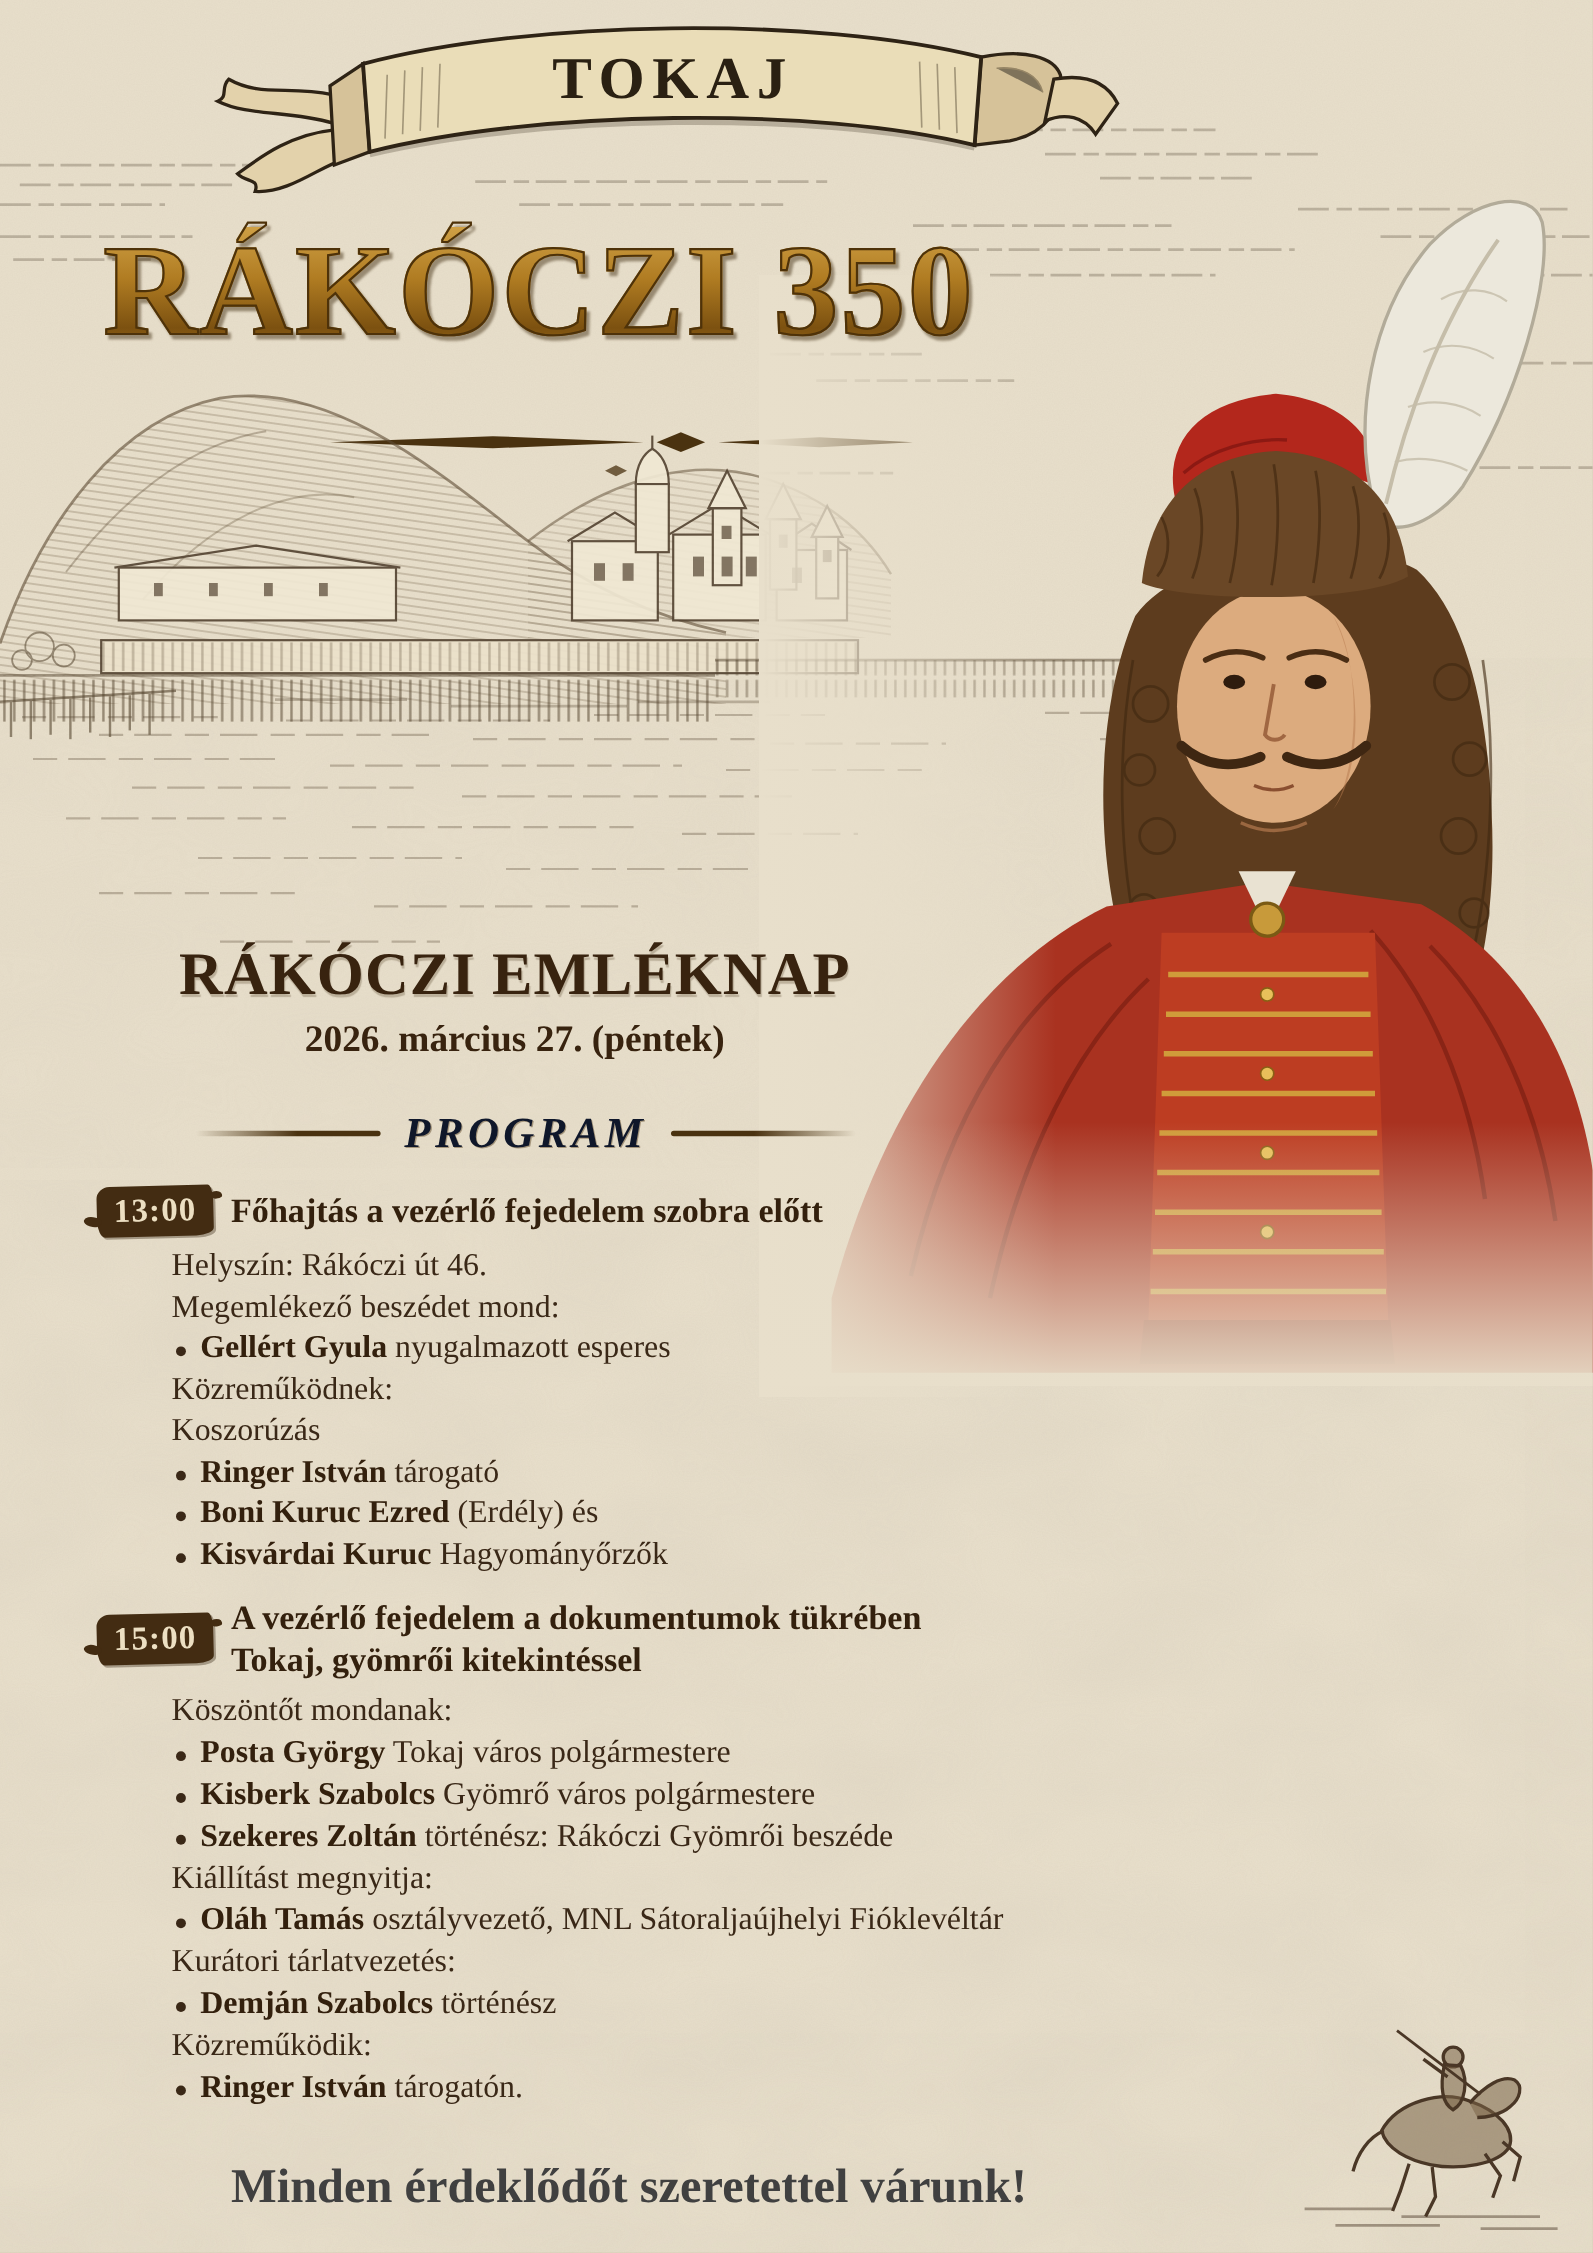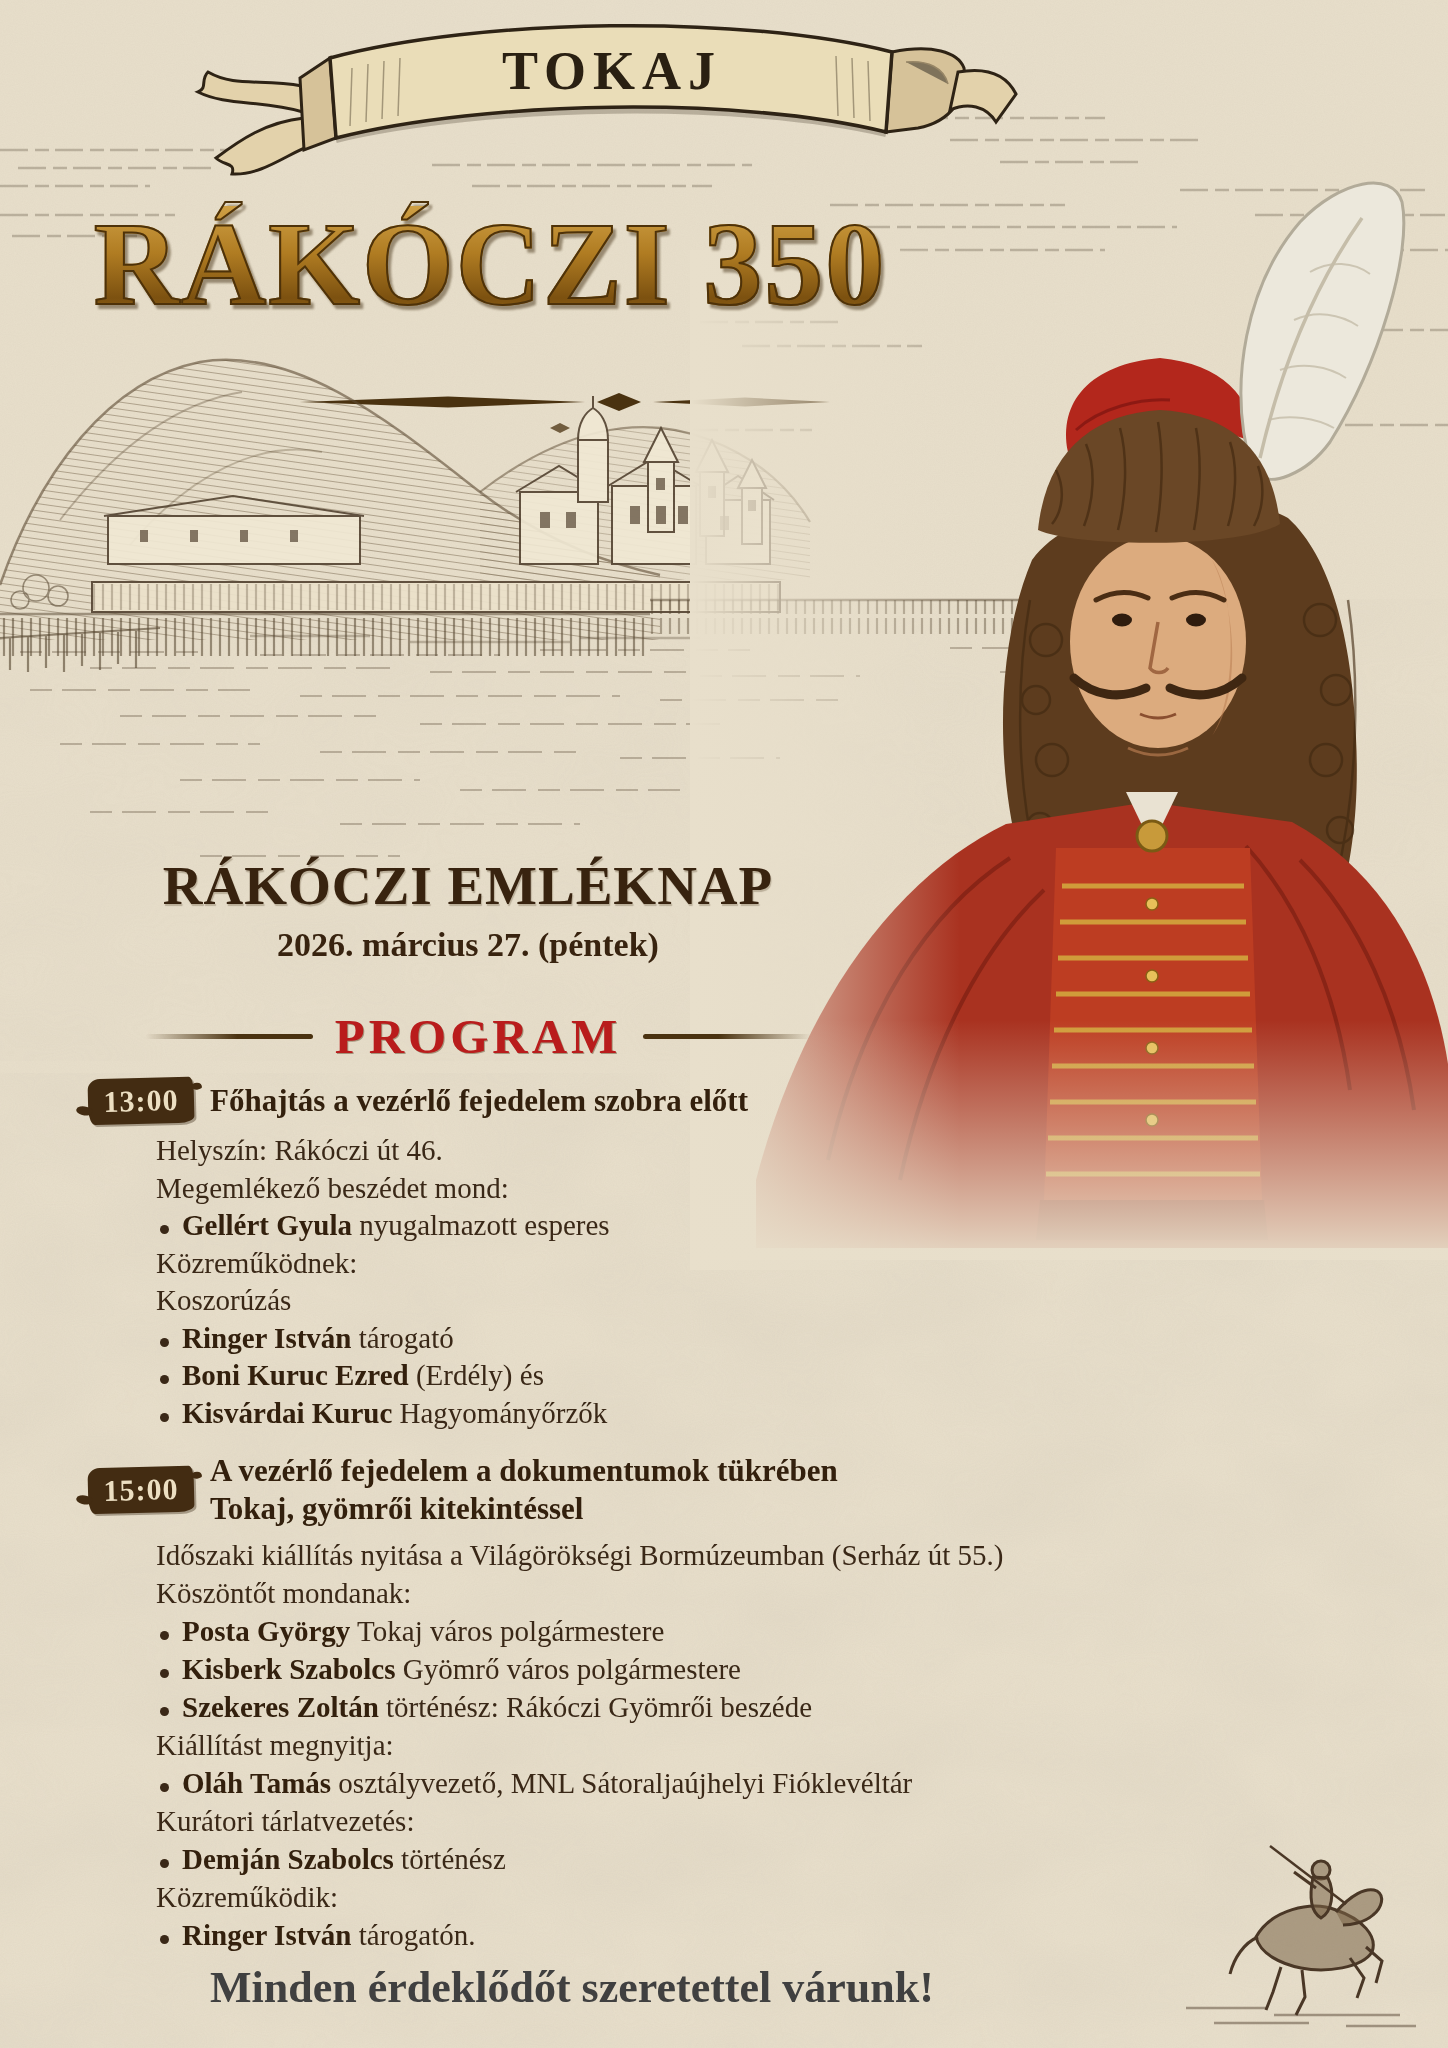--- a/index.html
+++ b/index.html
@@ -31,22 +31,23 @@
     text-shadow:1px 2px 1px rgba(60,38,10,.25);
   }
   .event-date{
     left:88px;top:926px;width:760px;text-align:center;
     font-size:34px;font-weight:700;color:#38230f;
   }
   .program-row{
     left:88px;top:1008px;width:780px;display:flex;align-items:center;justify-content:center;
   }
   .program-label{
-    font-size:49px;font-weight:700;letter-spacing:4px;color:#b91c1c;
+    font-size:39px;font-weight:700;letter-spacing:4px;color:#0f172a;
     text-shadow:1px 1px 0 rgba(70,45,10,.4);
+    font-style:italic;
   }
   .pdash{width:168px;height:5px;border-radius:3px;}
   .pdash.l{margin-right:22px;background:linear-gradient(90deg,rgba(74,50,16,0),#4a3210 55%,#4a3210);}
   .pdash.r{margin-left:22px;background:linear-gradient(270deg,rgba(74,50,16,0),#4a3210 55%,#4a3210);}
 
   .session{position:absolute;left:88px;width:1000px;}
   .s1{top:1078px;}
   .s2{top:1452px;}
   .session-head{display:flex;align-items:center;}
   .badge{
@@ -412,21 +413,20 @@
 
   <div class="session s2">
     <div class="session-head">
       <div class="badge">15:00</div>
       <div>
         <div class="session-title">A vezérlő fejedelem a dokumentumok tükrében</div>
         <div class="session-title">Tokaj, gyömrői kitekintéssel</div>
       </div>
     </div>
     <div class="session-body">
-      <div class="line">Időszaki kiállítás nyitása a Világörökségi Bormúzeumban (Serház út 55.)</div>
       <div class="line">Köszöntőt mondanak:</div>
       <div class="line"><span class="dot"></span><span class="b">Posta György</span><span> Tokaj város polgármestere</span></div>
       <div class="line"><span class="dot"></span><span class="b">Kisberk Szabolcs</span><span> Gyömrő város polgármestere</span></div>
       <div class="line"><span class="dot"></span><span class="b">Szekeres Zoltán</span><span> történész: Rákóczi Gyömrői beszéde</span></div>
       <div class="line">Kiállítást megnyitja:</div>
       <div class="line"><span class="dot"></span><span class="b">Oláh Tamás</span><span> osztályvezető, MNL Sátoraljaújhelyi Fióklevéltár</span></div>
       <div class="line">Kurátori tárlatvezetés:</div>
       <div class="line"><span class="dot"></span><span class="b">Demján Szabolcs</span><span> történész</span></div>
       <div class="line">Közreműködik:</div>
       <div class="line"><span class="dot"></span><span class="b">Ringer István</span><span> tárogatón.</span></div>

